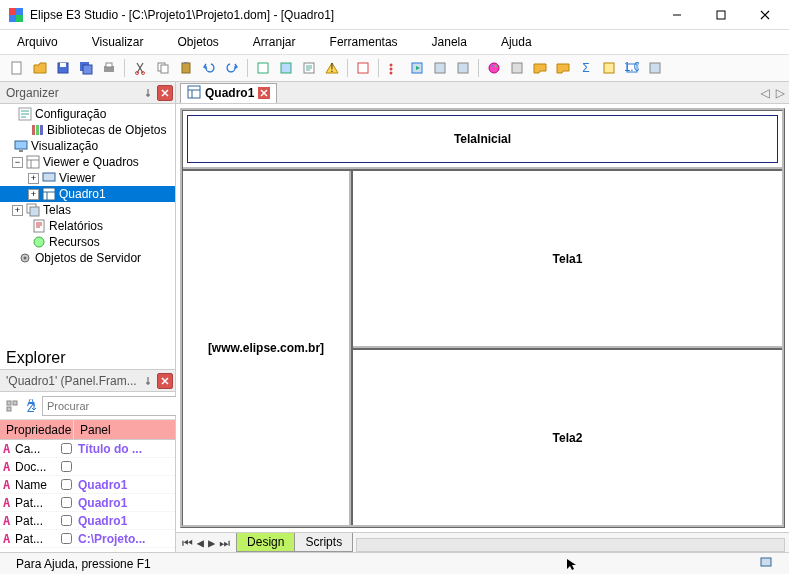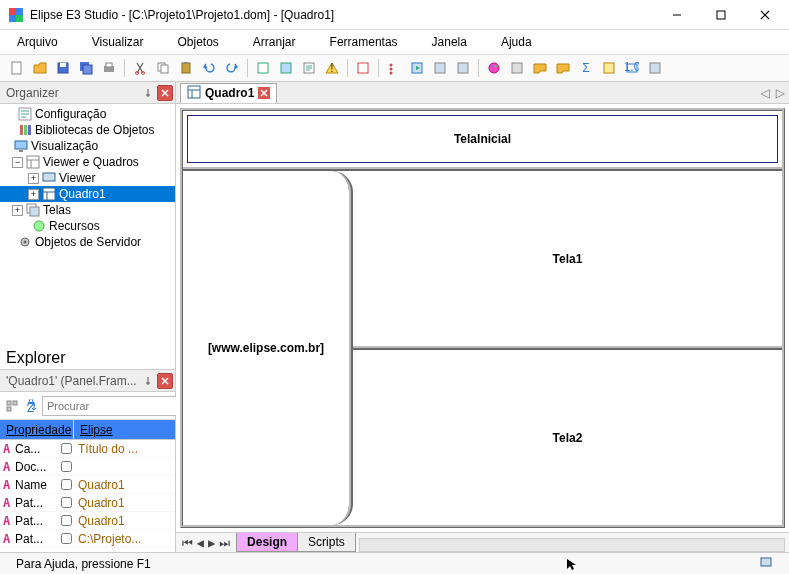--- a/index.html
+++ b/index.html
@@ -41,55 +41,55 @@
 .tree .twist { width: 11px; height: 11px; border: 1px solid #999; background: #fff; display: flex; align-items: center; justify-content: center; font-size: 9px; line-height: 1; color: #000; margin-right: 3px; cursor: pointer; }
 .tree .twist.blank { border: none; background: transparent; }
 .tree .ticon { width: 14px; height: 14px; margin-right: 3px; flex-shrink: 0; }
 .explorer-label { padding: 2px 6px; font-size: 16px; }
 
 
 .props { display: flex; flex-direction: column; border-top: 1px solid #ccc; }
 .props-toolbar { height: 28px; display: flex; align-items: center; padding: 2px 4px; gap: 3px; border-bottom: 1px solid #ddd; }
 .props-toolbar input { flex: 1; height: 20px; border: 1px solid #bbb; padding: 0 4px; font-size: 11px; }
 .props-toolbar .sicon { width: 18px; height: 18px; display:flex;align-items:center;justify-content:center; color:#888; cursor:pointer; }
-.props-grid-head { display: flex; height: 20px; border-bottom: 1px solid #ccc; background: #3b82f6; font-size: 11px; text-decoration: underline; }
+.props-grid-head { display: flex; height: 20px; border-bottom: 1px solid #ccc; background: #fca5a5; font-size: 11px; }
 .props-grid-head div { padding: 3px 6px; }
 .props-grid-head div:first-child { width: 74px; border-right:1px solid #ddd; }
 .props-grid { height: 112px; }
 .prow { display: flex; height: 18px; align-items: center; font-size: 11px; border-bottom: 1px dotted #eee; }
 .prow .pcell1 { width: 13px; display:flex; align-items:center; justify-content:center; color:#d63384; font-weight:bold; font-family: Consolas, monospace; }
 .prow .pcell2 { width: 46px; padding-left:2px; white-space:nowrap; overflow:hidden; text-overflow:ellipsis; }
 .prow .pcell3 { width: 15px; display:flex; align-items:center; justify-content:center; }
 .prow .pcell3 input { width:11px; height:11px; }
-.prow .pcell4 { flex:1; padding-left:4px; white-space:nowrap; overflow:hidden; text-overflow:ellipsis; color:#a16207; }
+.prow .pcell4 { flex:1; padding-left:4px; white-space:nowrap; overflow:hidden; text-overflow:ellipsis; color:#8b5cf6;font-weight:bold; }
 
 
 .editor-tabs { height: 22px; display: flex; align-items: center; background: #eee; border-bottom: 1px solid #ccc; padding: 0 4px; }
 .etab { display:flex; align-items:center; gap:4px; height:20px; padding:0 6px; background:#fff; border:1px solid #aaa; border-bottom:none; font-size:12px; font-weight:bold; }
 .etab .tabx { width:12px;height:12px; background:#d9534f; display:flex;align-items:center;justify-content:center; cursor:pointer; }
 .etab .tabx svg path { stroke:#fff; }
 .tabnav { margin-left:auto; display:flex; gap:6px; color:#777; }
 .tabnav span { cursor:pointer; }
 
 
 .canvas-wrap { flex:1; position:relative; overflow:hidden; background:#fff; }
 .frameset { position:absolute; left:4px; top:4px; right:4px; bottom:4px; border:3px ridge #bbb; display:flex; flex-direction:column; }
 .frame-top { height:48px; border:1px solid #1a237e; margin:4px; display:flex; align-items:center; justify-content:center; font-weight:bold; font-size:13px; }
 .frame-row { flex:1; display:flex; border-top:4px ridge #bbb; }
-.frame-left { width:170px; border-right:4px ridge #bbb; display:flex; align-items:center; justify-content:center; font-weight:bold; font-size:12px;border-radius:21px; }
+.frame-left { width:170px; border-right:4px ridge #bbb; display:flex; align-items:center; justify-content:center; font-weight:bold; font-size:12px; }
 .frame-right { flex:1; display:flex; flex-direction:column; }
 .frame-r1 { flex:1; border-bottom:4px ridge #bbb; display:flex; align-items:center; justify-content:center; font-weight:bold; font-size:13px; }
 .frame-r2 { flex:1; display:flex; align-items:center; justify-content:center; font-weight:bold; font-size:13px; }
 
 
 .bottom-tabs { height:20px; display:flex; align-items:flex-end; background:#f5f5f5; border-top:1px solid #ccc; padding:0 4px; font-size:11px; }
 .bottom-tabs .vcr { display:flex; gap:4px; padding:0 6px 2px 2px; color:#444; }
 .bottom-tabs .vcr span { cursor:pointer; font-family: monospace; }
 .btab { padding:2px 10px; border:1px solid #999; border-top:none; background:#fff; margin-right:-1px; cursor:pointer; position:relative; }
-.btab.active { background:#f0abfc; font-weight:bold; z-index:2; }
+.btab.active { background:#bef264; font-weight:normal; z-index:2; }
 .btab.inactive { background:#eee; }
 .scroll-track { flex:1; height:14px; background:#e8e8e8; margin-left:4px; border:1px solid #ccc; }
 
 
 .statusbar { height:22px; border-top:1px solid #ccc; display:flex; align-items:center; padding:0 16px; font-size:12px; background:#f7f7f7; }
 .statusbar .spacer { flex:1; }
 .statusbar .cursor-icon { width:14px; height:14px; margin-right:180px; }
 </style>
 </head>
 <body>
@@ -309,21 +309,21 @@
     </div>
     <div class="tree">
       <div class="node" style="padding-left:4px">
           <span class="twist blank"></span>
           <span class="ticon"><svg viewBox="0 0 14 14">
               <rect x="1" y="1" width="12" height="12" fill="#fff" stroke="#999"></rect>
               <path d="M3 4 H11 M3 7 H11 M3 10 H8" stroke="#4a9"></path>
             </svg></span>
           <span>Configuração</span>
         </div>
-      <div class="node" style="padding-left:4px">
+      <div class="node" style="padding-left:16px">
           <span class="twist blank"></span>
           <span class="ticon"><svg viewBox="0 0 14 14">
               <rect x="2" y="2" width="3" height="10" fill="#c66"></rect>
               <rect x="6" y="2" width="3" height="10" fill="#6c6"></rect>
               <rect x="10" y="2" width="3" height="10" fill="#66c"></rect>
             </svg></span>
           <span>Bibliotecas de Objetos</span>
         </div>
       <div class="node" style="padding-left:0">
           <span class="twist blank"></span>
@@ -356,20 +356,28 @@
             </svg></span>
           <span>Quadro1</span>
         </div>
       <div class="node" style="padding-left:12px">
           <span class="twist">+</span>
           <span class="ticon"><svg viewBox="0 0 14 14">
               <rect x="1" y="1" width="9" height="9" fill="#fff" stroke="#888"></rect>
               <rect x="4" y="4" width="9" height="9" fill="#cde" stroke="#888"></rect>
             </svg></span>
           <span>Telas</span>
+        </div>
+      <div class="node" style="padding-left:18px">
+          <span class="twist blank"></span>
+          <span class="ticon"><svg viewBox="0 0 14 14">
+              <rect x="2" y="1" width="10" height="12" fill="#fff" stroke="#888"></rect>
+              <path d="M4 4 H10 M4 6 H10 M4 8 H8" stroke="#c44"></path>
+            </svg></span>
+          <span>Relatórios</span>
         </div>
       <div class="node" style="padding-left:18px">
           <span class="twist blank"></span>
           <span class="ticon"><svg viewBox="0 0 14 14">
               <circle cx="7" cy="7" r="5" fill="#9f9" stroke="#4a4"></circle>
             </svg></span>
           <span>Recursos</span>
         </div>
       <div class="node" style="padding-left:4px">
           <span class="twist blank"></span>
@@ -414,21 +422,21 @@
         <input type="text" placeholder="Procurar" style="">
         <div class="sicon">
             <svg width="12" height="12" viewBox="0 0 12 12">
               <circle cx="5" cy="5" r="3.5" fill="none" stroke="#888"></circle>
               <path d="M8 8 L11 11" stroke="#888"></path>
             </svg>
           </div>
       </div>
       <div class="props-grid-head">
         <div>Propriedade</div>
-        <div>Elipse</div>
+        <div>Panel</div>
       </div>
       <div class="props-grid">
         <div class="prow">
             <span class="pcell1">A</span>
             <span class="pcell2">Ca...</span>
             <span class="pcell3">
               <input type="checkbox" style="">
             </span>
             <span class="pcell4">Título do ...</span>
           </div>

